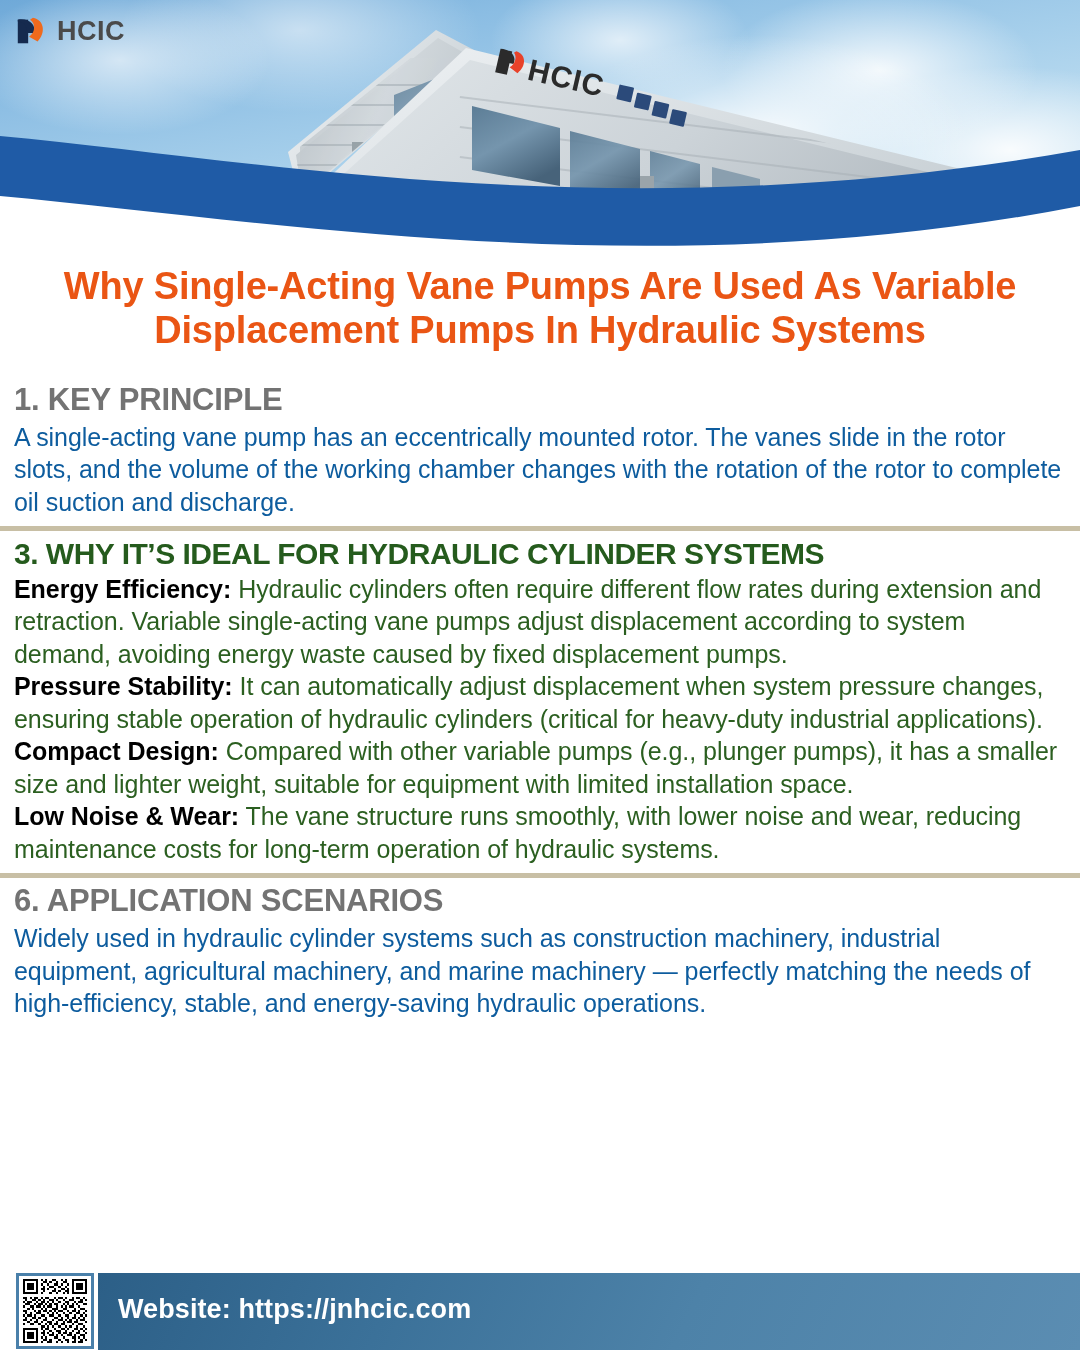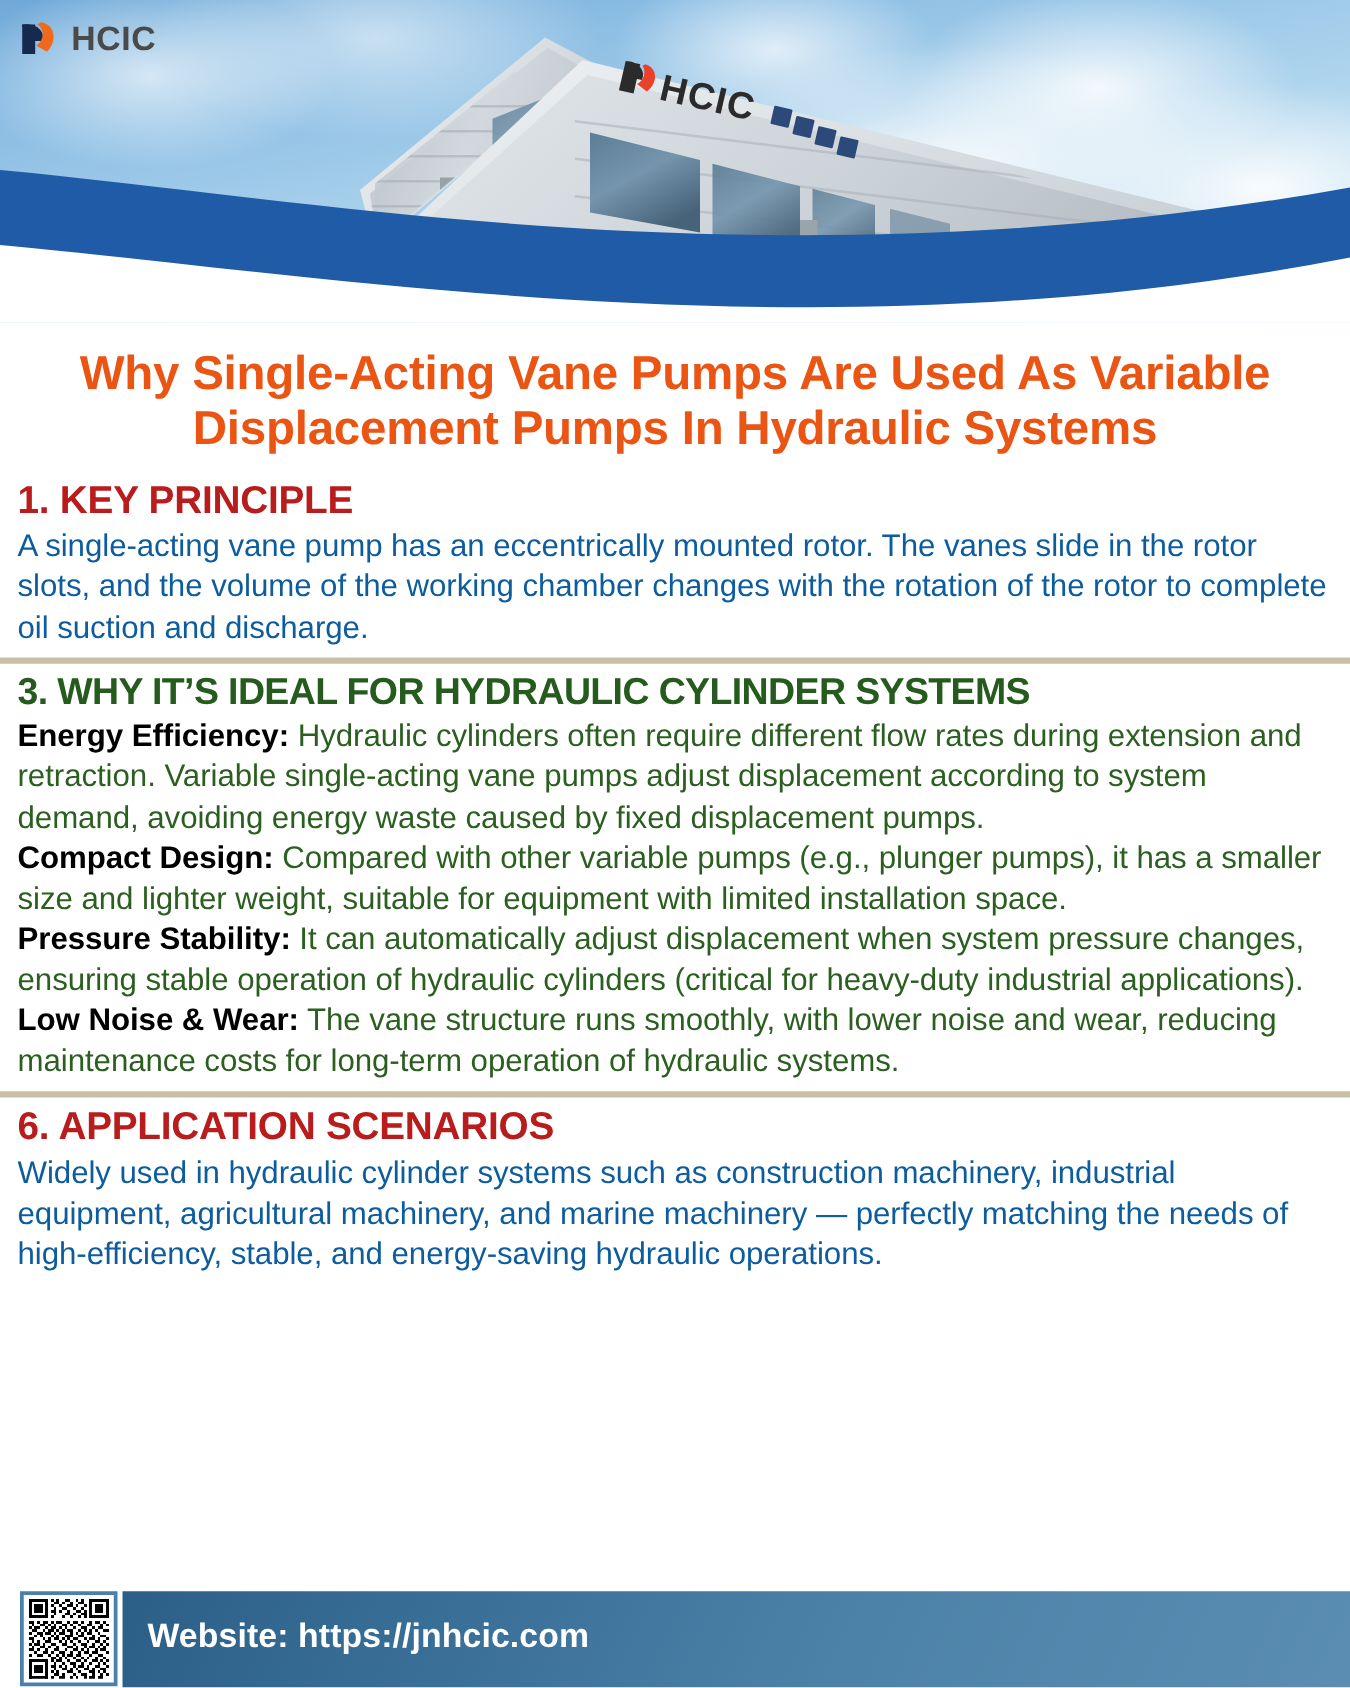--- a/index.html
+++ b/index.html
@@ -37,36 +37,36 @@
   }
   .logo-mark { width:34px; height:34px; display:block; }
   .logo-word {
     font-size:27px; font-weight:bold; color:#4a4a4a;
     letter-spacing:0.5px; line-height:1;
     font-family:"Liberation Sans", sans-serif;
   }
 
   
   .title {
-    position:absolute; top:277px; left:0;
+    position:absolute; top:264px; left:0;
     width:1080px;
     text-align:center;
     color:#ea5514;
     font-size:38px;
     font-weight:bold;
     line-height:1.16;
     padding:0 8px;
     letter-spacing:-0.2px;
   }
 
   
   .content { position:absolute; top:383px; left:0; width:1080px; }
   .sec { padding:0 14px; }
   .h-blue {
-    color:#b91c1c; font-size:31px; font-weight:bold;
+    color:#737373; font-size:31px; font-weight:bold;
     line-height:1.12; letter-spacing:-0.2px;
     margin-bottom:3px;
   }
   .h-green {
     color:#255b1d; font-size:30px; font-weight:bold;
     line-height:1.12; letter-spacing:-0.5px;
     margin-bottom:2px;
   }
   .p-blue {
     color:#0d5c9e; font-size:25px; line-height:1.30;
@@ -210,22 +210,22 @@
   <div class="sec">
     <div class="h-blue">1. KEY PRINCIPLE</div>
     <div class="p-blue">A single-acting vane pump has an eccentrically mounted rotor. The vanes slide in the rotor slots, and the volume of the working chamber changes with the rotation of the rotor to complete oil suction and discharge.</div>
   </div>
 
   <div class="divider"></div>
 
   <div class="sec">
     <div class="h-green">3. WHY IT’S IDEAL FOR HYDRAULIC CYLINDER SYSTEMS</div>
     <div class="p-green"><b>Energy Efficiency:</b><span> Hydraulic cylinders often require different flow rates during extension and retraction. Variable single-acting vane pumps adjust displacement according to system demand, avoiding energy waste caused by fixed displacement pumps.</span></div>
+    <div class="p-green"><b>Pressure Stability:</b><span> It can automatically adjust displacement when system pressure changes, ensuring stable operation of hydraulic cylinders (critical for heavy-duty industrial applications).</span></div>
     <div class="p-green"><b>Compact Design:</b><span> Compared with other variable pumps (e.g., plunger pumps), it has a smaller size and lighter weight, suitable for equipment with limited installation space.</span></div>
-    <div class="p-green"><b>Pressure Stability:</b><span> It can automatically adjust displacement when system pressure changes, ensuring stable operation of hydraulic cylinders (critical for heavy-duty industrial applications).</span></div>
     <div class="p-green"><b>Low Noise &amp; Wear:</b><span> The vane structure runs smoothly, with lower noise and wear, reducing maintenance costs for long-term operation of hydraulic systems.</span></div>
   </div>
 
   <div class="divider"></div>
 
   <div class="sec">
     <div class="h-blue">6. APPLICATION SCENARIOS</div>
     <div class="p-blue">Widely used in hydraulic cylinder systems such as construction machinery, industrial equipment, agricultural machinery, and marine machinery — perfectly matching the needs of high-efficiency, stable, and energy-saving hydraulic operations.</div>
   </div>
 </div>

